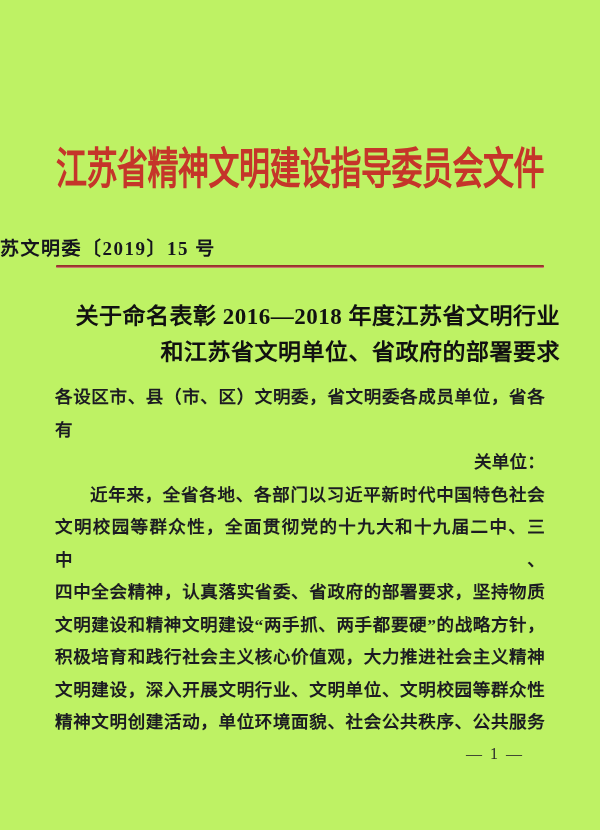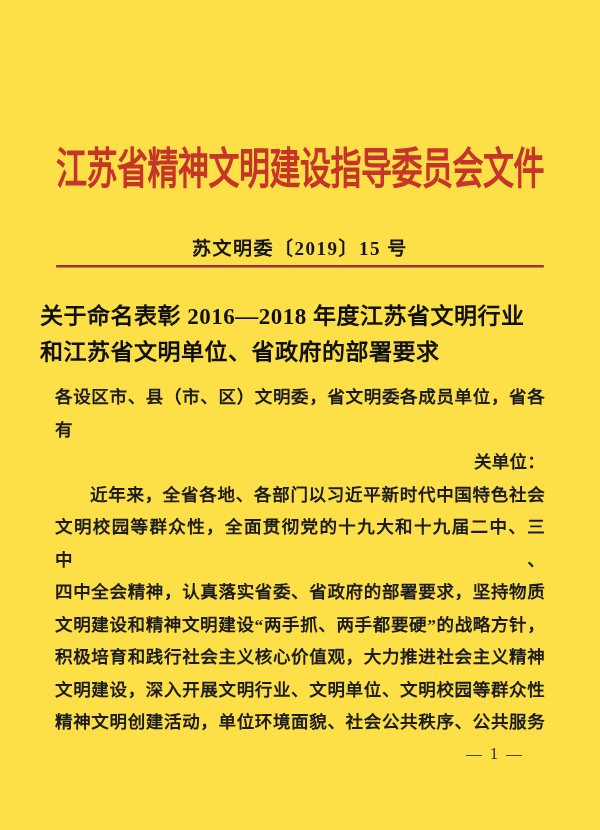--- a/index.html
+++ b/index.html
@@ -1,53 +1,52 @@
 <!DOCTYPE html>
 <html lang="zh-CN"><head>
 <meta charset="utf-8">
 <style>
   html,body{margin:0;padding:0;background:#f4f4f4;}
   .canvas{
     position:relative;
     width:600px;height:830px;
     margin:0 auto;
-    background:#fde047;
+    background:#bef264;
     overflow:hidden;
     font-family:"Liberation Serif","DejaVu Serif",serif;
     color:#1a1a1a;
   }
   
   .red-header{
     position:absolute;top:133px;left:0;right:0;
     text-align:center;
     font-size:31px;font-weight:bold;
     letter-spacing:-0.5px;
     color:#c5352a;
     transform:scaleY(1.42);
     transform-origin:center top;
     white-space:nowrap;
   }
   
   .doc-number{
     position:absolute;top:233px;left:0;right:0;
-    text-align:center;
     font-size:19px;font-weight:bold;
     letter-spacing:1.5px;
     color:#15151d;
   }
   
   .red-rule{
     position:absolute;top:265px;left:56px;right:56px;height:3px;
     background:linear-gradient(to bottom,#8c2f28 0%,#a83c33 55%,#d99a92 100%);
     border-radius:1px;
   }
   
   .doc-title{
     position:absolute;top:299px;left:40px;right:40px;
-    text-align:left;
+    text-align:right;
     font-size:23px;font-weight:bold;
     line-height:36px;
     color:#111;
     letter-spacing:0.5px;
   }
   
   .doc-body{
     position:absolute;top:381px;left:55px;width:490px;
     font-size:17.5px;
     line-height:32.5px;

